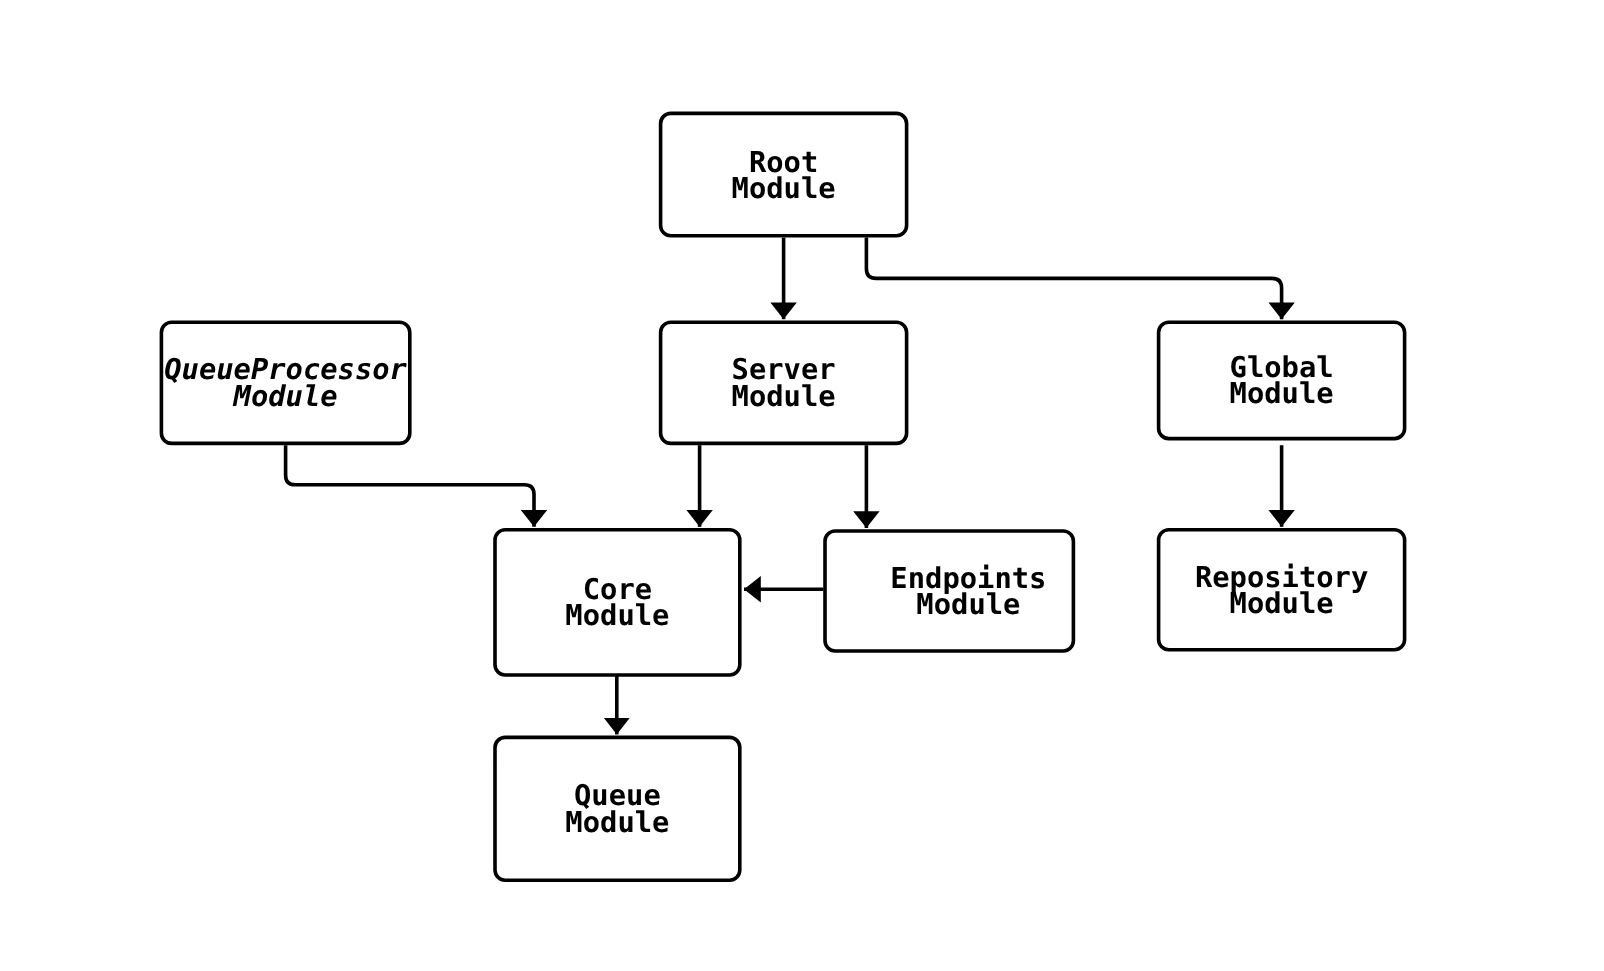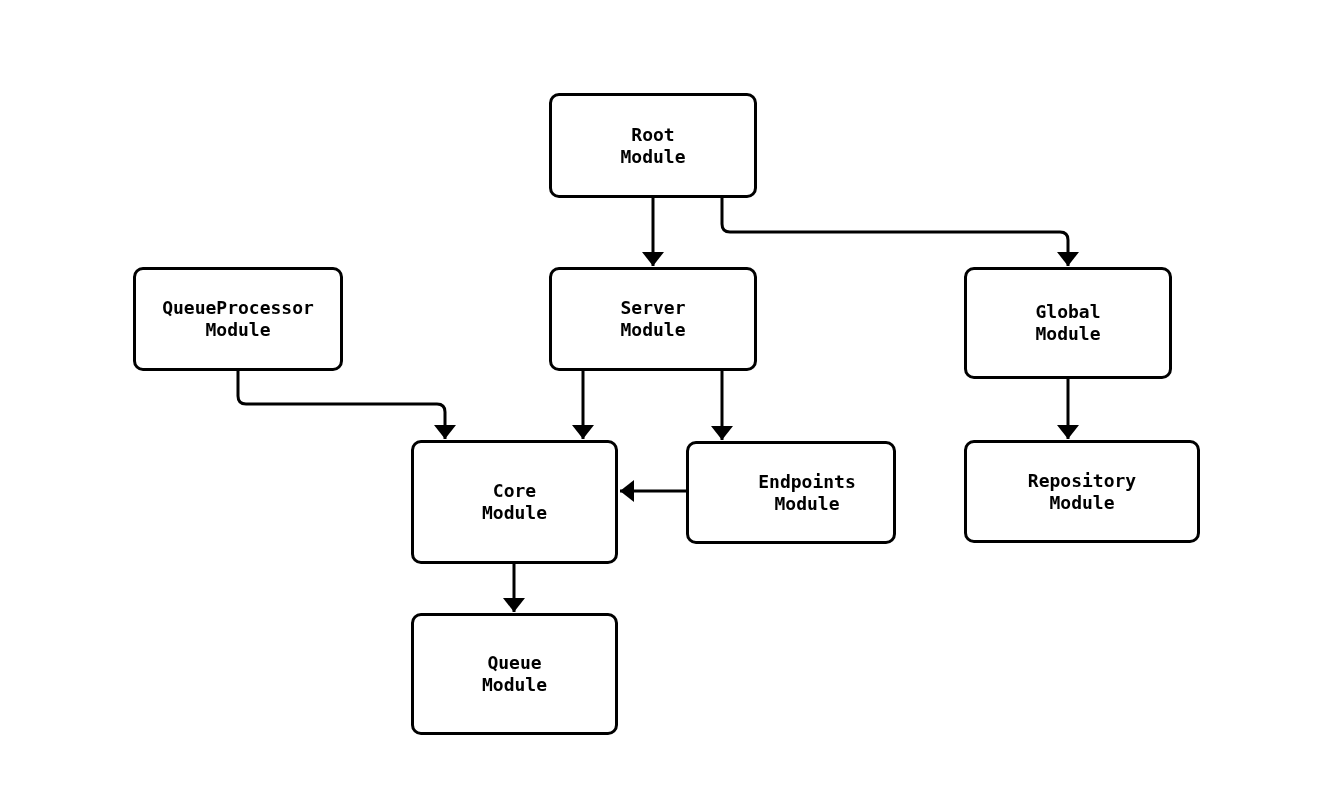--- a/index.html
+++ b/index.html
@@ -28,21 +28,21 @@
     box-sizing: border-box;
     border: 3px solid #000000;
     border-radius: 10px;
     background: #ffffff;
     color: #000000;
     display: flex;
     align-items: center;
     justify-content: center;
     text-align: center;
     font-weight: bold;
-    font-size: 18px;
+    font-size: 24px;
     line-height: 22px;
     white-space: pre-line;
     letter-spacing: 0;
   }
 </style>
 </head>
 <body>
 
 <div id="canvas">
 
@@ -58,34 +58,34 @@
       <path d="M583,371 L583,439" fill="none" stroke="#000000" stroke-width="3" stroke-linecap="butt" marker-end="url(#arrowhead)"></path>
       <path d="M722,371 L722,440" fill="none" stroke="#000000" stroke-width="3" stroke-linecap="butt" marker-end="url(#arrowhead)"></path>
       <path d="M686,491 L620,491" fill="none" stroke="#000000" stroke-width="3" stroke-linecap="butt" marker-end="url(#arrowhead)"></path>
       <path d="M1068,371 L1068,439" fill="none" stroke="#000000" stroke-width="3" stroke-linecap="butt" marker-end="url(#arrowhead)"></path>
       <path d="M514,543 L514,612" fill="none" stroke="#000000" stroke-width="3" stroke-linecap="butt" marker-end="url(#arrowhead)"></path>
     </svg>
 
   <div class="node" style="left: 549px; top: 93px; width: 208px; height: 105px;">Root
 Module</div>
 
-  <div class="node" style="left: 133px; top: 267px; width: 210px; height: 104px;">QueueProcessor
+  <div class="node" style="left: 133px; top: 267px; width: 210px; height: 104px; font-style: italic;">QueueProcessor
 Module</div>
 
   <div class="node" style="left: 549px; top: 267px; width: 208px; height: 104px; text-align: right;">Server
 Module</div>
 
-  <div class="node" style="left: 964px; top: 267px; width: 208px; height: 112px;">Global
+  <div class="node" style="left: 964px; top: 267px; width: 208px; height: 100px;">Global
 Module</div>
 
   <div class="node" style="left: 411px; top: 440px; width: 207px; height: 124px;">Core
 Module</div>
 
   <div class="node" style="left: 686px; top: 441px; width: 210px; height: 103px; padding-left: 32px;">Endpoints
 Module</div>
 
-  <div class="node" style="left: 964px; top: 440px; width: 236px; height: 103px;">Repository
+  <div class="node" style="left: 964px; top: 440px; width: 208px; height: 103px;">Repository
 Module</div>
 
   <div class="node" style="left: 411px; top: 613px; width: 207px; height: 122px;">Queue
 Module</div>
 
 </div>
 
 </body></html>

